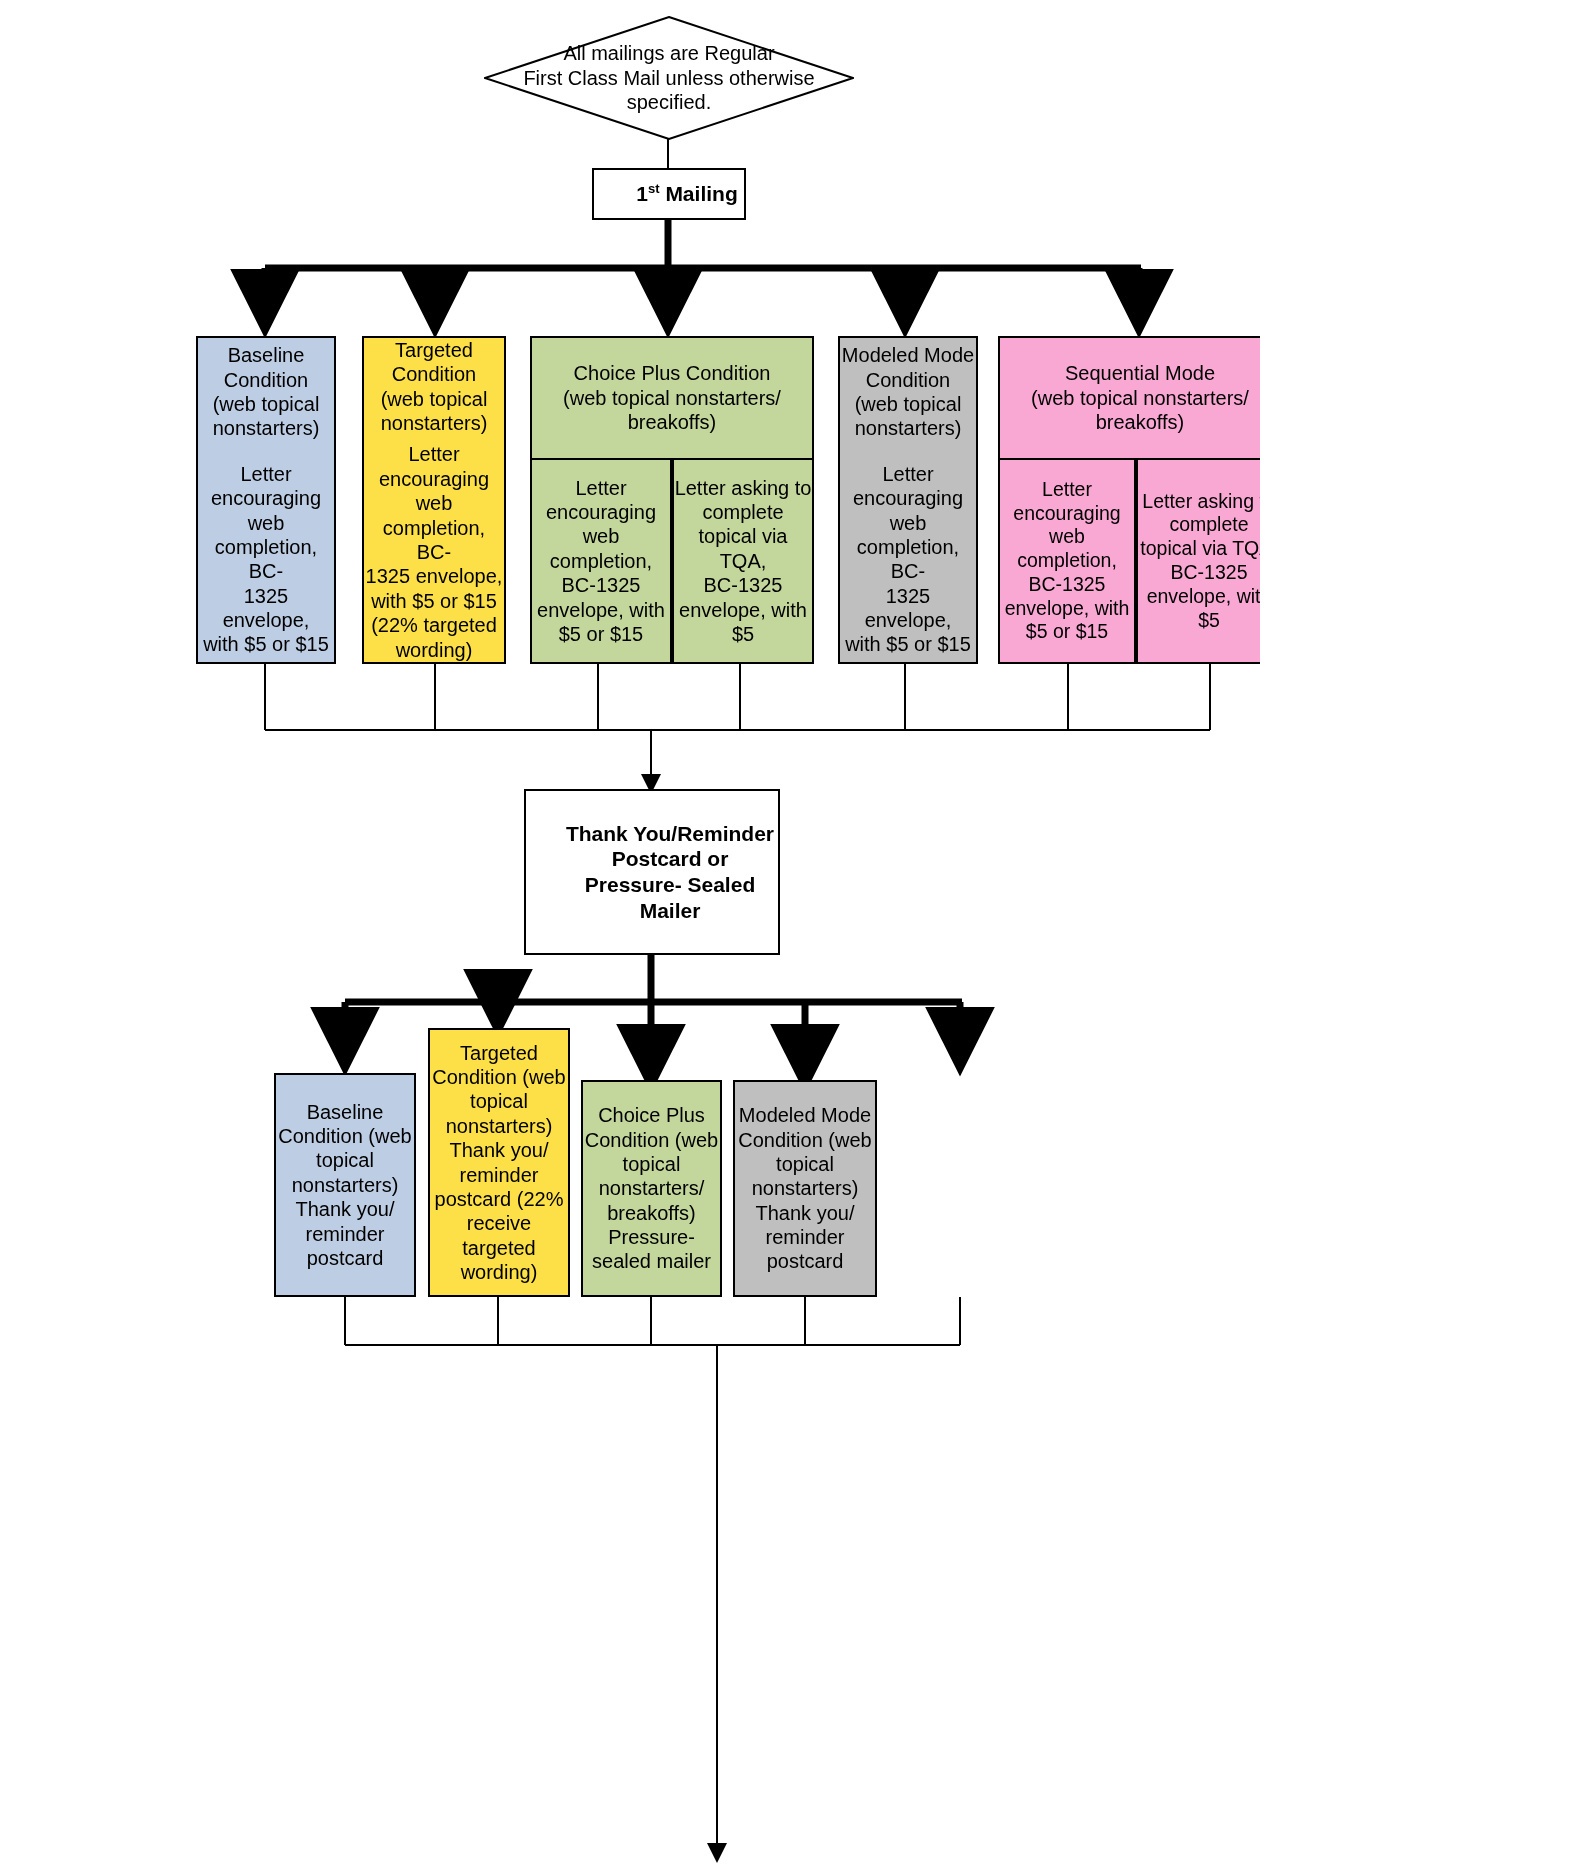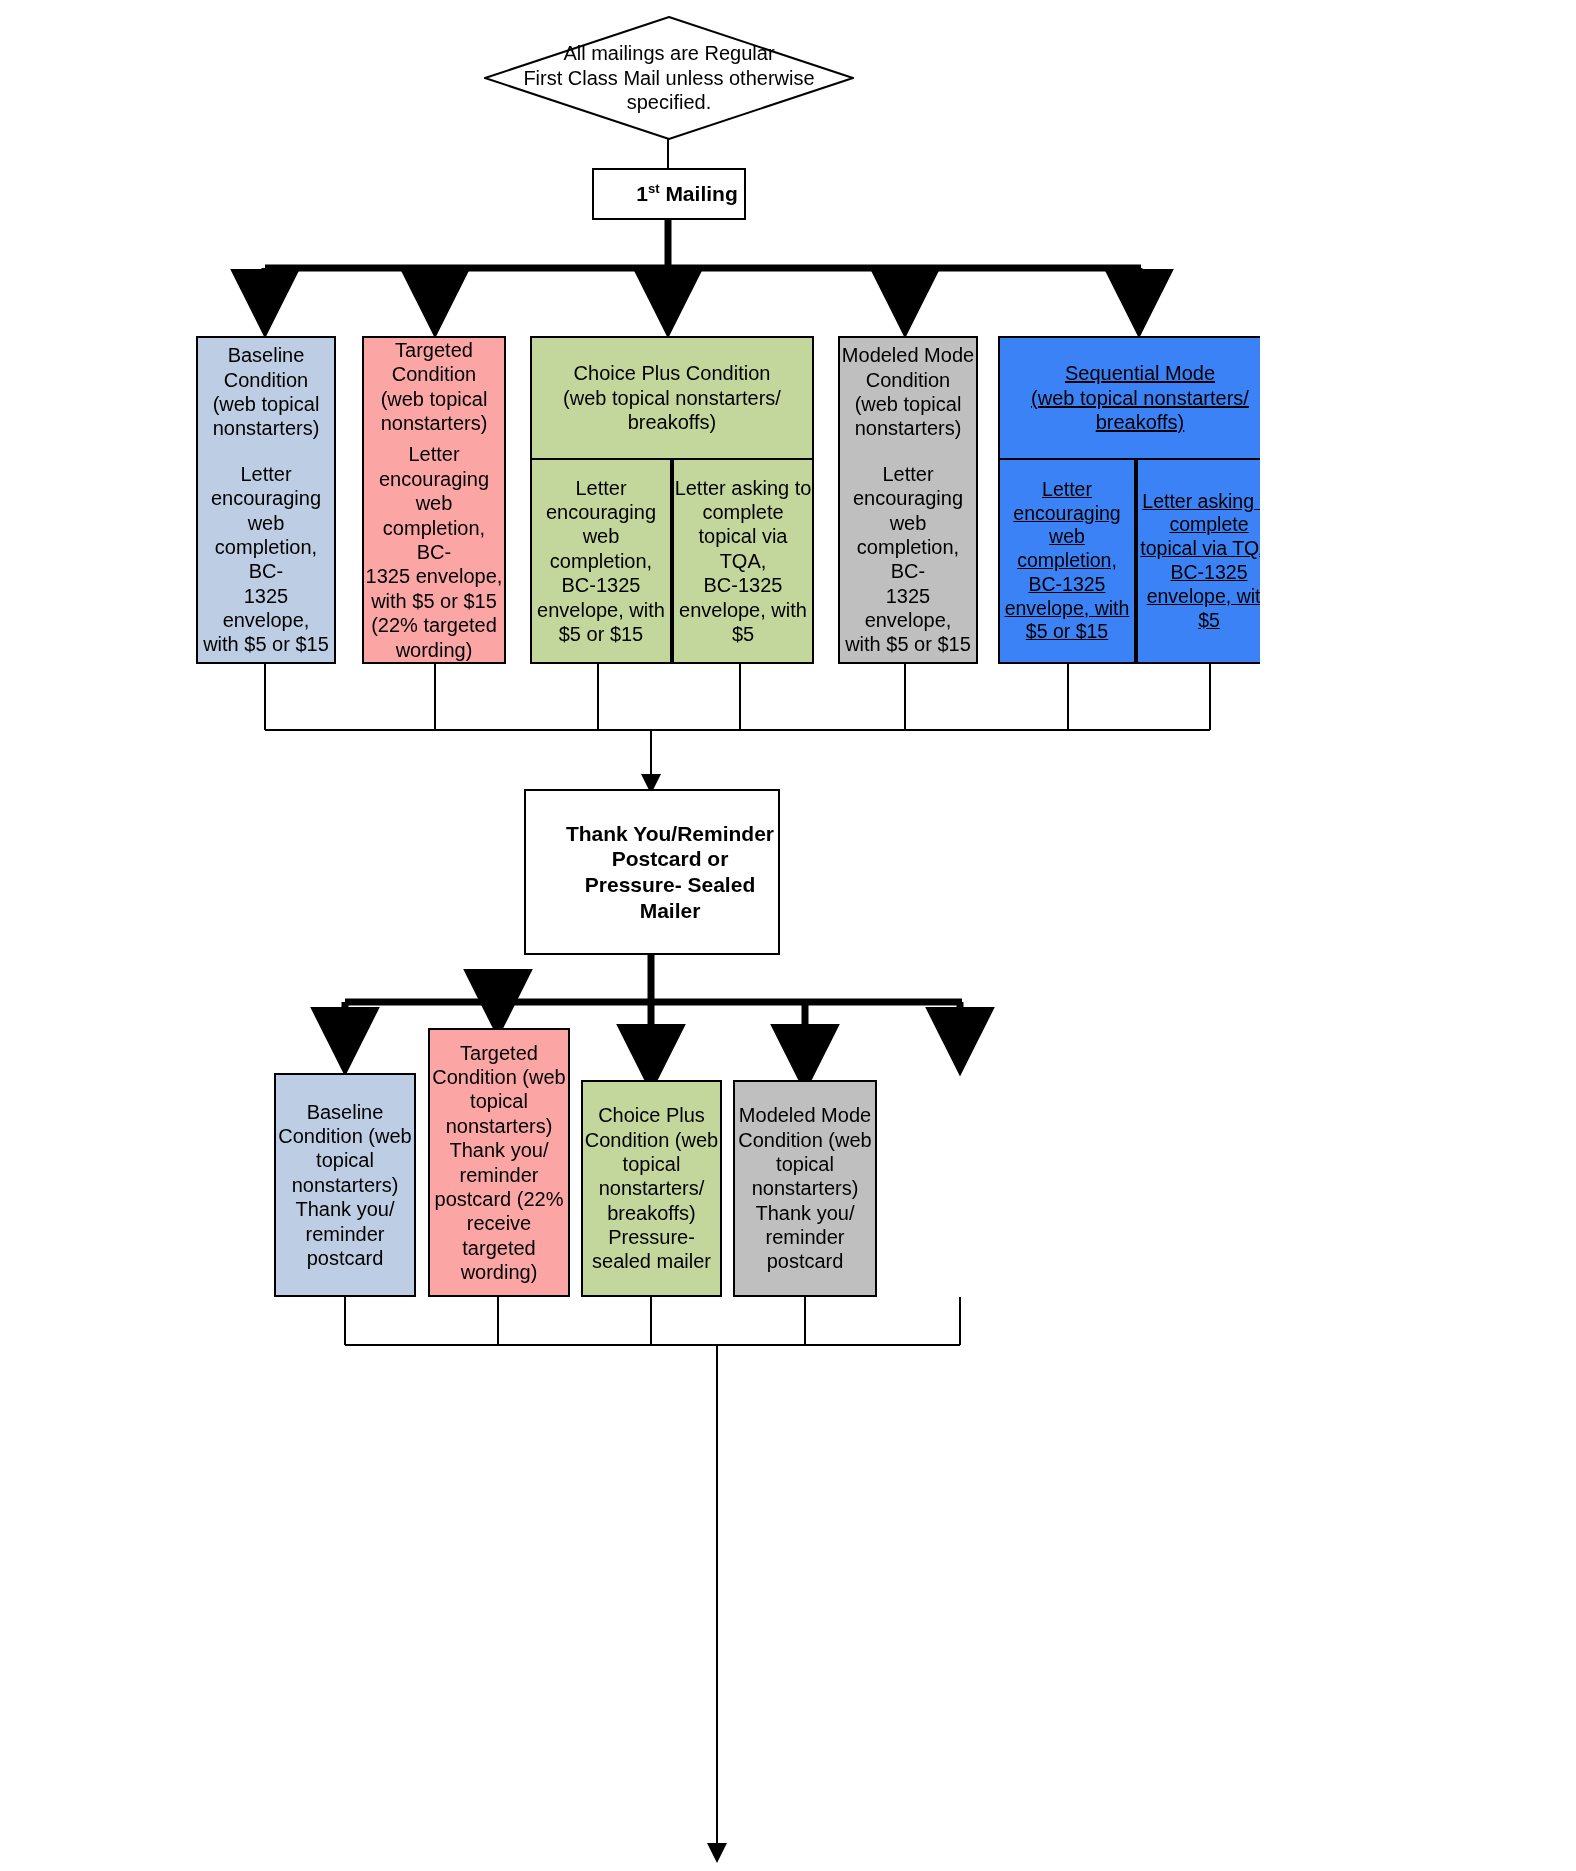--- a/index.html
+++ b/index.html
@@ -31,24 +31,24 @@
   }
   .node .txt {
     white-space: pre-line;
     display: block;
   }
   .node .gap {
     display: block;
     height: 1.05em;
   }
   .bluebox   { background: #bdcde3; }
-  .redbox    { background: #fca5a5; }
+  .redbox    { background: #fde047; }
   .greenbox  { background: #c3d69b; }
   .graybox   { background: #bfbfbf; }
-  .orangebox { background: #3b82f6; text-decoration: underline; }
+  .orangebox { background: #f9a8d4; }
   .whitebox  { background: #ffffff; }
 
   .hdr {
     position: absolute;
     box-sizing: border-box;
     border: 2px solid #000000;
     border-bottom: none;
     display: flex;
     align-items: center;
     justify-content: center;

